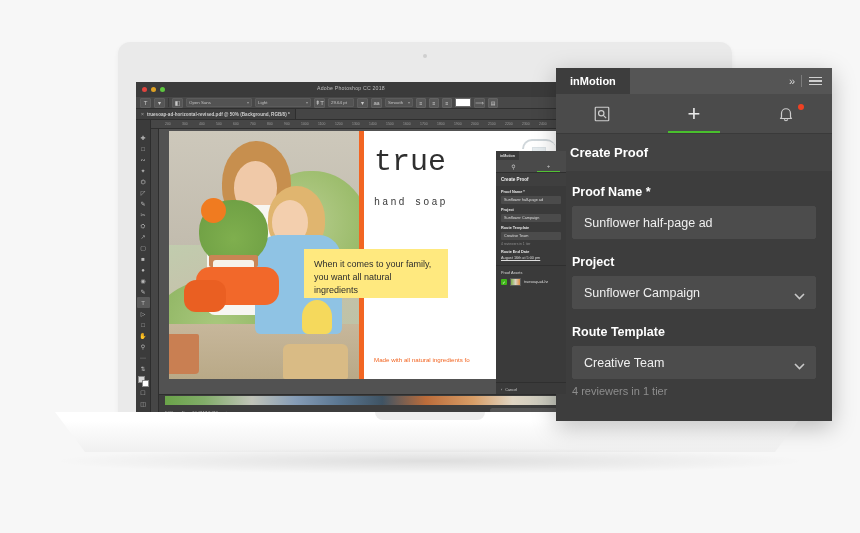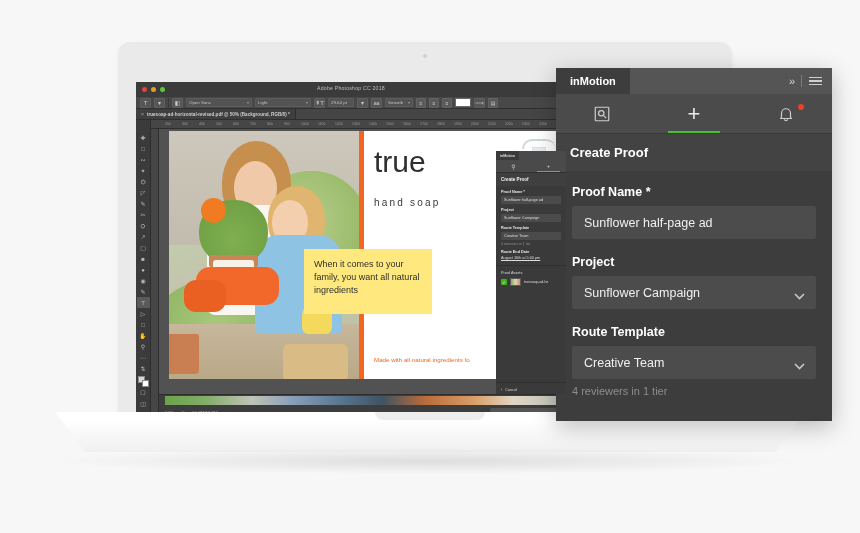--- a/index.html
+++ b/index.html
@@ -241,20 +241,21 @@
   .ph-pot2 { position:absolute; left:-2%; bottom:2%; width:18%; height:16%; background:#c97f52; border-radius:2px 2px 4px 4px; }
   .ph-basket { position:absolute; right:6%; bottom:0%; width:34%; height:14%; background:#d9bb85; border-radius:6px 6px 2px 2px; }
   .ph-yellowpot { position:absolute; right:14%; bottom:18%; width:16%; height:14%; background:#f5d95c; border-radius:50% 50% 20% 20%; }
 
   .ad-orange { width: 5px; background: #f26522; height: 100%; flex:none; }
   .ad-right { position: relative; flex: 1; background: #ffffff; }
 
   .brand {
     position: absolute; left: 10px; top: 16px;
     color: #2b2b2b;
+    font-family: Liberation Mono, monospace;
   }
   .brand-main { font-size: 30px; font-weight: 300; letter-spacing: 0px; line-height: 1; color:#2f2f2f; }
   .brand-sub { font-size: 10px; font-weight: 300; letter-spacing: 2.2px; margin-top: 20px; color:#3a3a3a; }
 
   .bottle {
     position: absolute; right: 22px; top: 8px;
     width: 40px; height: 150px;
   }
   .bottle-body {
     position: absolute; left: 0; top: 22px;
@@ -289,23 +290,23 @@
     background: radial-gradient(circle at 50% 50%, #6b4423 0%, #7d5227 22%, #f2b705 28%, #ffd21e 58%, #f6c413 72%, #ffd84d 100%);
   }
   .bottle-oz {
     position: absolute; left: 3px; bottom: 4px;
     font-size: 3.4px; color: #555; white-space: nowrap;
   }
 
   .callout {
     position: absolute;
     left: -60px; top: 118px;
-    width: 128px;
+    width: 144px;
     background: #ffe97f;
-    padding: 9px 10px 18px 10px;
+    padding: 9px 10px 2px 10px;
     color: #2e2e2e;
     font-size: 9px;
     line-height: 1.42;
     z-index: 5;
   }
   .tagline {
     position: absolute;
     left: 10px; bottom: 16px;
     color: #f26522;
     font-size: 6.2px;

